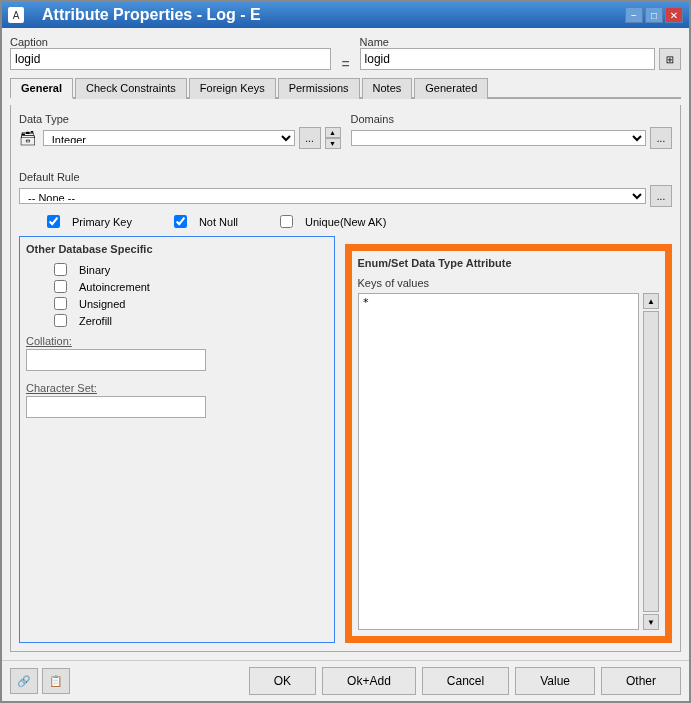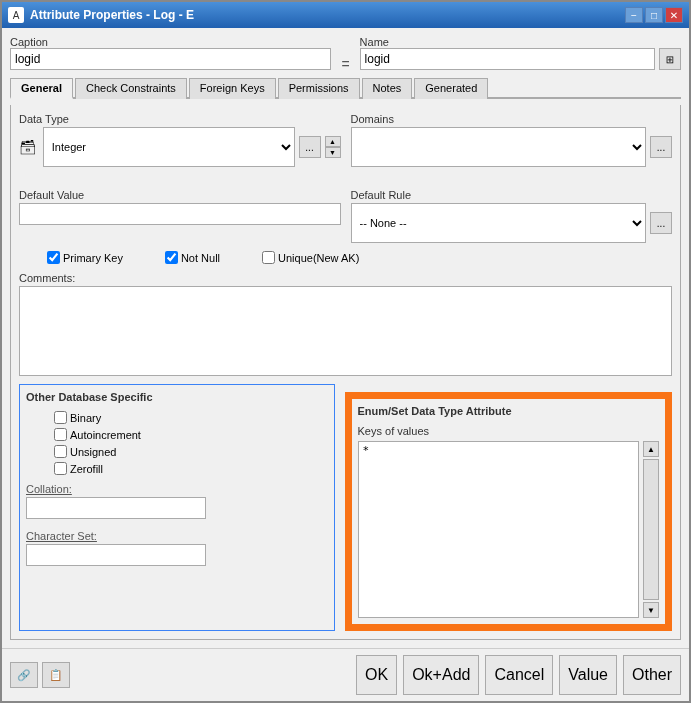--- a/index.html
+++ b/index.html
@@ -38,23 +38,24 @@
       background: #fff;
       border-radius: 2px;
       display: flex;
       align-items: center;
       justify-content: center;
       font-size: 10px;
       color: #333;
     }
 
     .titlebar-title {
-      font-size: 12px;
+      font-size: 16px;
       font-weight: bold;
       color: white;
+      margin-left: 12px;
     }
 
     .titlebar-controls {
       display: flex;
       gap: 2px;
     }
 
     .titlebar-btn {
       width: 18px;
       height: 16px;
@@ -176,21 +177,21 @@
     .col { flex: 1; display: flex; flex-direction: column; gap: 2px; }
 
     .select-row {
       display: flex;
       gap: 4px;
       align-items: center;
     }
 
     .field-select {
       flex: 1;
-      height: 40px;
+      height: 16px;
       border: 1px solid #aaa;
       background: white;
       font-size: 11px;
       padding: 2px 4px;
     }
 
     .up-down-btn {
       display: flex;
       flex-direction: column;
       height: 22px;
@@ -212,21 +213,21 @@
 
     .checkboxes-row {
       display: flex;
       gap: 14px;
       align-items: center;
     }
 
     .checkbox-item {
       display: flex;
       align-items: center;
-      gap: 3px;
+      gap: 12px;
       font-size: 11px;
       padding-left: 28px;
     }
 
     .checkbox-item input[type="checkbox"] {
       margin: 0;
     }
 
     .comments-section { display: flex; flex-direction: column; gap: 2px; flex-shrink: 0; }
     .comments-textarea {
@@ -338,25 +339,25 @@
       font-size: 11px;
       cursor: pointer;
     }
 
     .footer-right {
       display: flex;
       gap: 6px;
     }
 
     .footer-btn {
-      padding: 4px 8px;
-      height: 40px;
+      padding: 4px 24px;
+      height: 28px;
       background: #e8e8e8;
       border: 1px solid #aaa;
-      font-size: 16px;
+      font-size: 12px;
       cursor: pointer;
       display: flex;
       align-items: center;
       justify-content: center;
     }
   </style>
 </head>
 <body>
 
 <div class="window">
@@ -422,24 +423,20 @@
             <select class="field-select"></select>
             <div class="small-btn">...</div>
           </div>
         </div>
       </div>
 
       <div style="height:6px;"></div>
 
       <div class="two-col">
         <div class="col">
-          <label class="field-label">Default Value</label>
-          <input class="default-value-input" type="text" style="">
-        </div>
-        <div class="col">
           <label class="field-label">Default Rule</label>
           <div class="select-row">
             <select class="field-select">
               <option>-- None --</option>
             </select>
             <div class="small-btn">...</div>
           </div>
         </div>
       </div>
 
@@ -451,24 +448,20 @@
         <label class="checkbox-item">
           <input type="checkbox" checked="" style="">
           <span>Not Null</span>
         </label>
         <label class="checkbox-item">
           <input type="checkbox" style="">
           <span>Unique(New AK)</span>
         </label>
       </div>
 
-      <div class="comments-section">
-        <label class="field-label">Comments:</label>
-        <textarea class="comments-textarea" style=""></textarea>
-      </div>
 
       <div class="bottom-sections">
 
         <div class="section-box">
           <div class="section-title">Other Database Specific</div>
           <label class="checkbox-item">
             <input type="checkbox" style="">
             <span>Binary</span>
           </label>
           <label class="checkbox-item">

